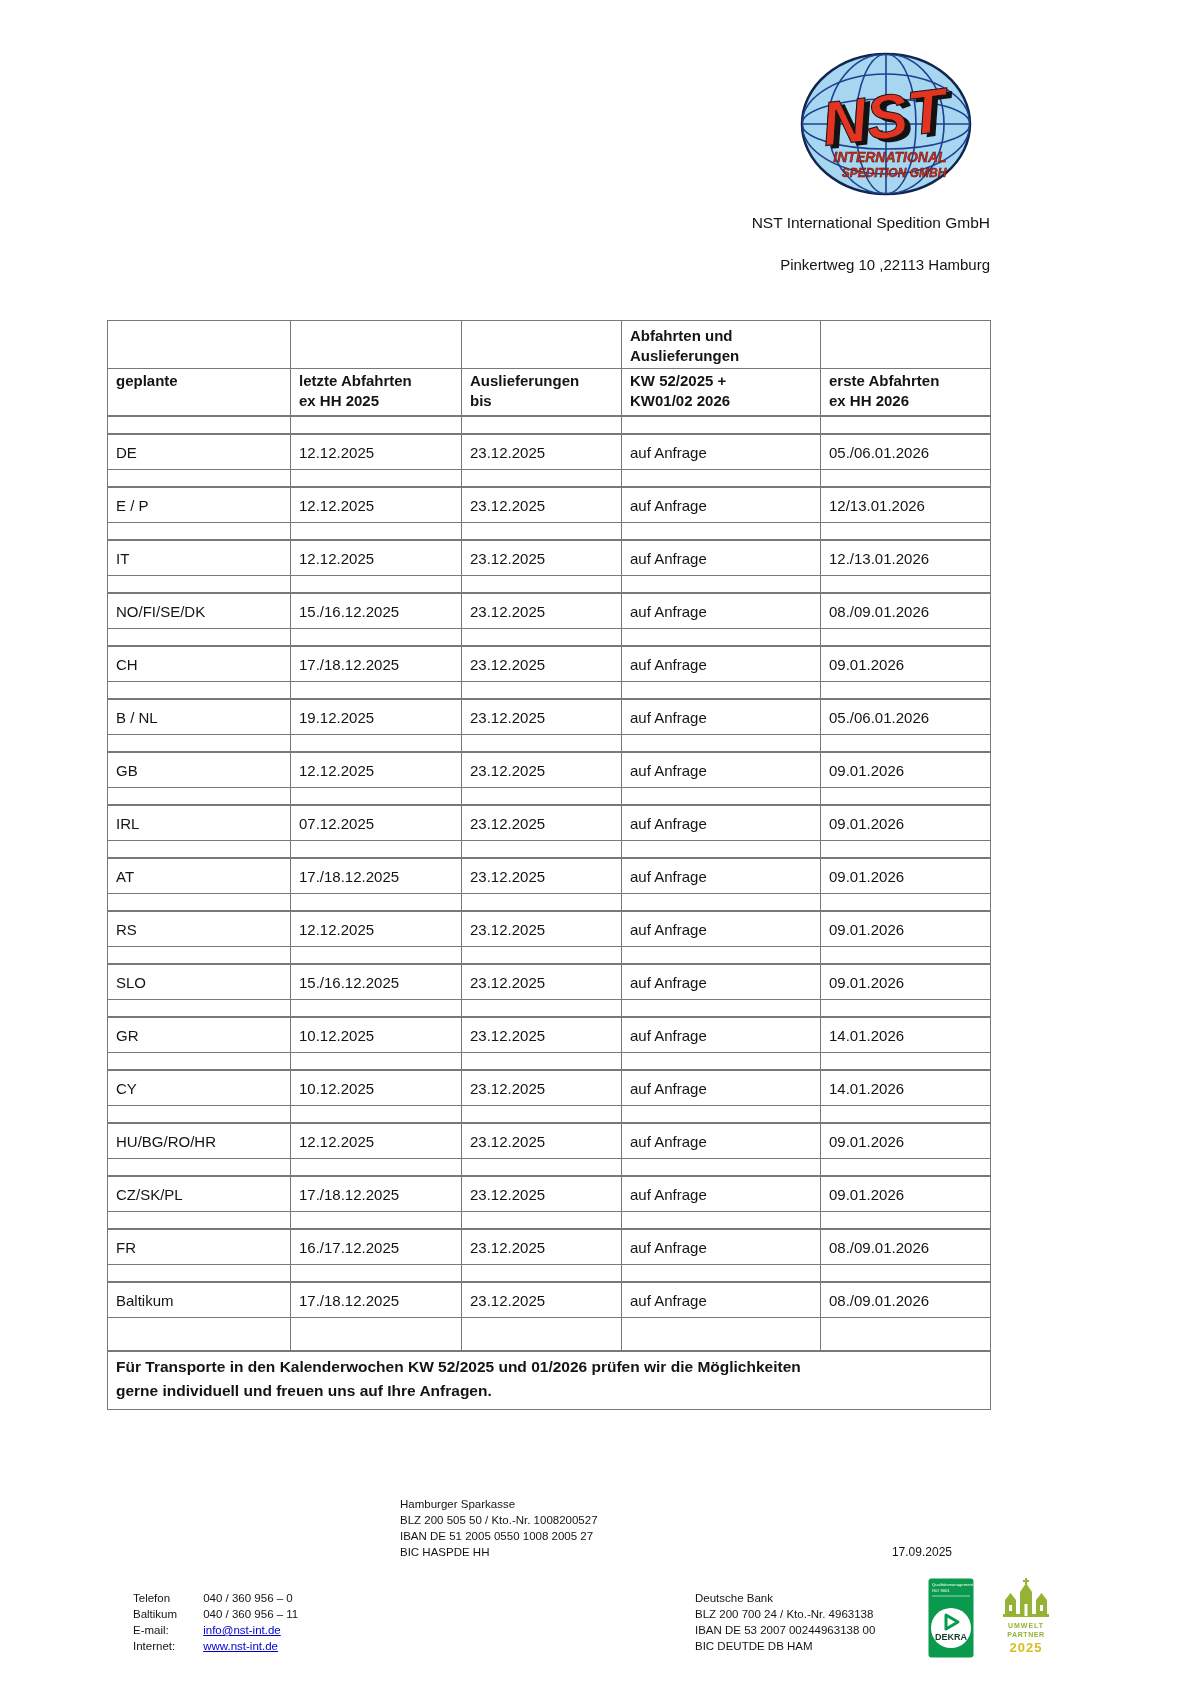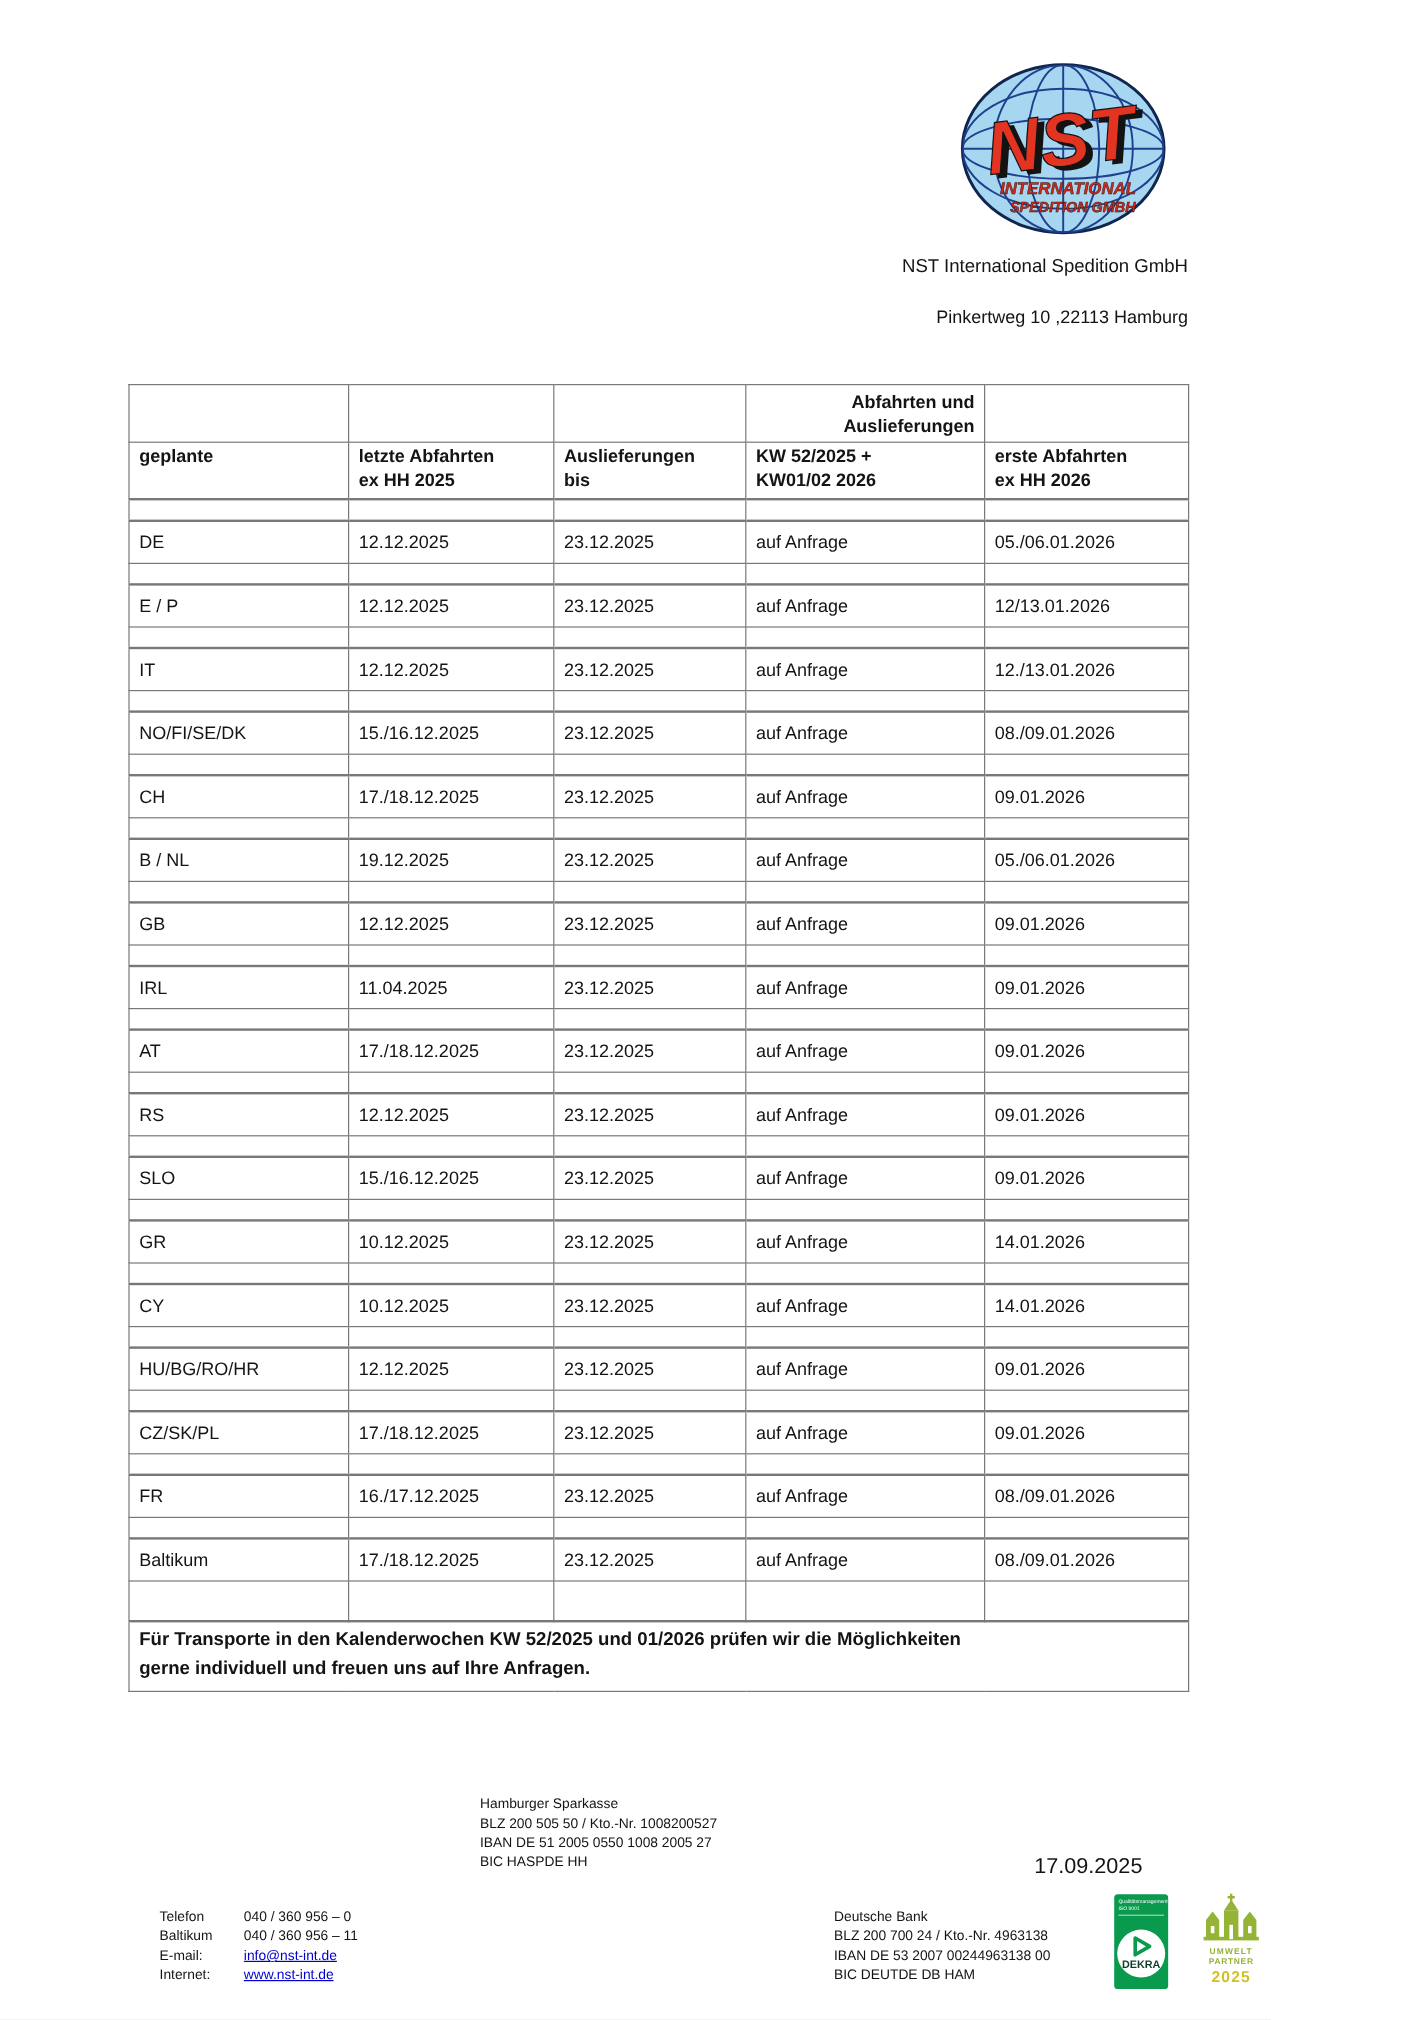--- a/index.html
+++ b/index.html
@@ -12,31 +12,31 @@
   
   .company-line{position:absolute;top:214px;right:200px;font-size:15.5px;}
   .address-line{position:absolute;top:256px;right:200px;font-size:15px;text-align:center;}
   
   table.schedule{position:absolute;left:107px;top:320px;width:883px;border-collapse:collapse;table-layout:fixed;}
   .schedule th,.schedule td{
     border:1px solid #787878;font-size:15px;padding:0 8px;vertical-align:middle;
     text-align:left;overflow:hidden;
   }
   .schedule th{font-weight:bold;white-space:pre-line;line-height:1.35;}
-  tr.group-hdr th{height:45px;vertical-align:bottom;padding-bottom:2px;text-align:right;}
+  tr.group-hdr th{height:45px;vertical-align:bottom;padding-bottom:2px;}
   tr.col-hdr th{height:44px;border-bottom:2px solid #787878;vertical-align:top;padding-top:2px;}
   tr.spacer td{height:16px;}
   tr.data td{height:34px;border-top:2px solid #787878;}
   tr.gap-tall td{height:32px;}
   tr.note-row td{
     border-top:2px solid #787878;font-weight:bold;font-size:15.5px;
     white-space:pre-line;line-height:1.55;padding:3px 8px 6px 8px;margin-top:39px;
   }
   
-  .doc-date{position:absolute;top:1545px;right:238px;font-size:18px;margin-left:10px;}
+  .doc-date{position:absolute;top:1545px;right:238px;font-size:12px;margin-left:10px;}
   .footer-block{position:absolute;font-size:11.5px;line-height:16px;}
   .contact{left:133px;top:1590px;}
   .contact .c-label{display:inline-block;width:67px;}
   .contact a{color:#0000cc;text-decoration:underline;cursor:pointer;text-align:right;}
   .bank1{left:400px;top:1496px;}
   .bank2{left:695px;top:1590px;}
   .badge{position:absolute;top:1578px;}
   .badge-dekra{left:928px;width:46px;height:80px;}
   .badge-umwelt{left:1000px;width:52px;height:80px;}
 </style>
@@ -210,21 +210,21 @@
 
     <tr class="spacer">
       <td></td>
           <td></td>
           <td></td>
           <td></td>
           <td></td>
     </tr>
     <tr class="data">
       <td>IRL</td>
-      <td>11.04.2025</td>
+      <td>07.12.2025</td>
       <td>23.12.2025</td>
       <td>auf Anfrage</td>
       <td>09.01.2026</td>
     </tr>
 
     <tr class="spacer">
       <td></td>
           <td></td>
           <td></td>
           <td></td>

